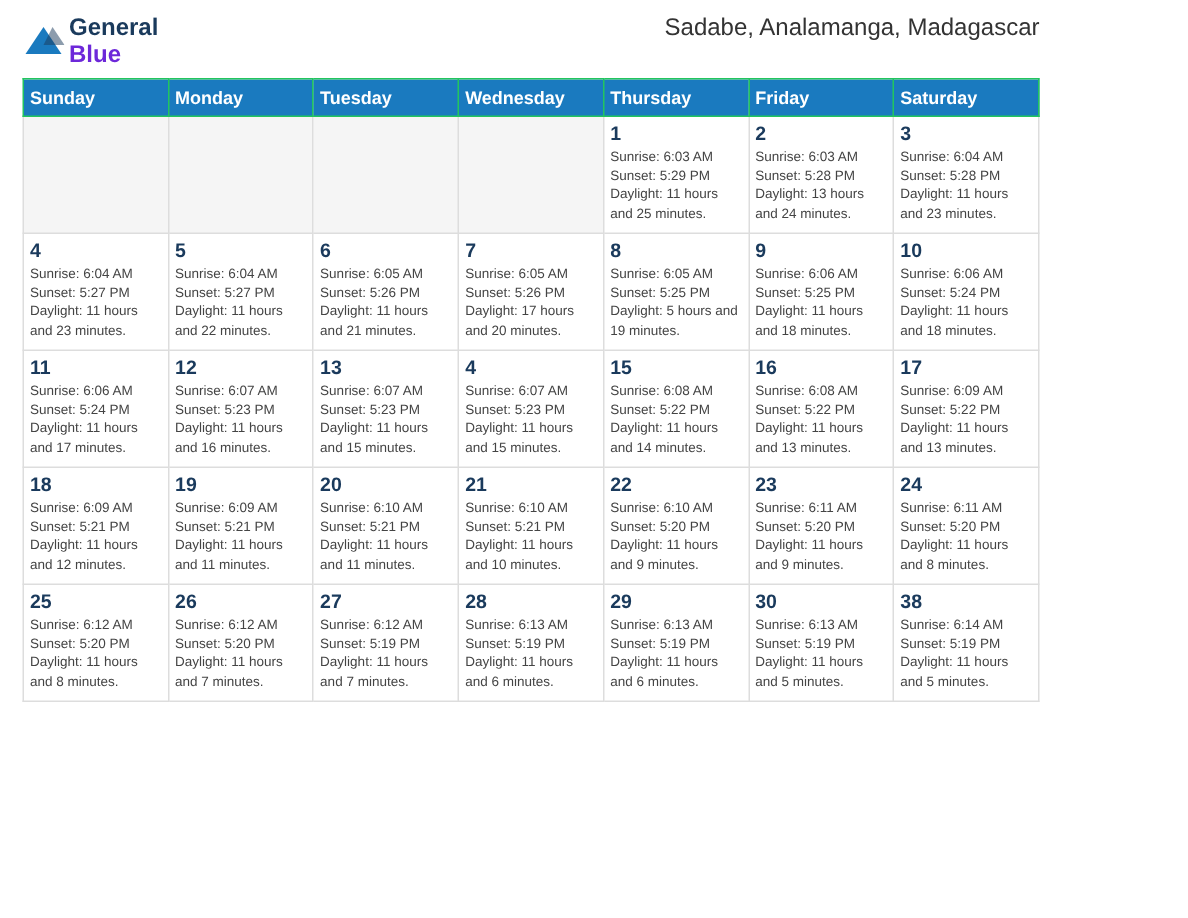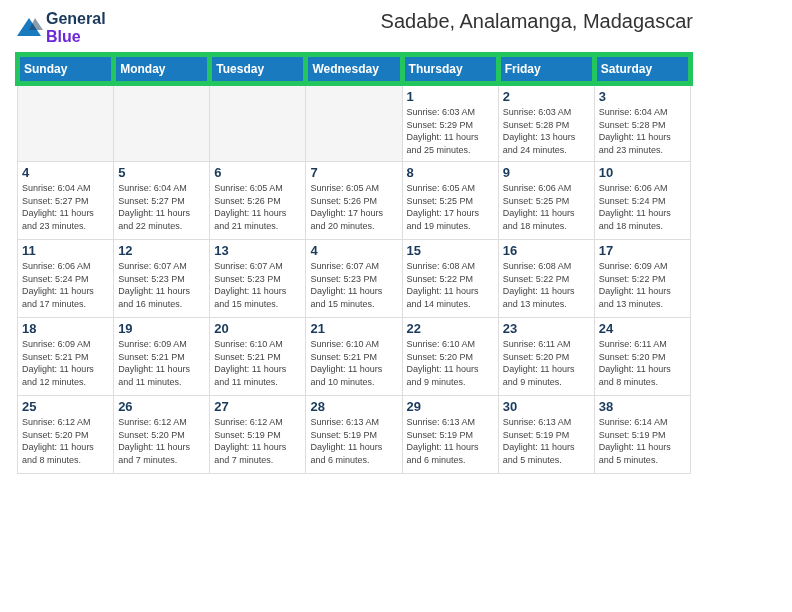--- a/index.html
+++ b/index.html
@@ -6,23 +6,23 @@
     body { font-family: Arial, sans-serif; background: #fff; width: 792px; height: 612px; overflow: hidden; }
     .container { width: 708px; padding: 10px 15px; }
     .header { display: flex; align-items: flex-start; justify-content: space-between; margin-bottom: 6px; }
     .logo { display: flex; align-items: center; }
     .logo-text { display: flex; flex-direction: column; }
     .logo-general { font-size: 16px; font-weight: bold; color: #1a3a5c; }
     .logo-blue { font-size: 16px; font-weight: bold; color: #6d28d9; }
     .logo-icon { width: 28px; height: 28px; margin-right: 3px; }
     .title-block { text-align: right; }
     .month-title { font-size: 36px; font-weight: bold; color: #1a3a5c; line-height: 1.1; }
-    .location { font-size: 20px; color: #333; }
+    .location { font-size: 16px; color: #333; }
     table { width: 100%; border-collapse: collapse; table-layout: fixed; }
-    th { background-color: #1a7abf; color: #fff; font-size: 12px; font-weight: bold; padding: 5px 4px; text-align: left; border: 5px solid #22c55e; }
+    th { background-color: #1a7abf; color: #fff; font-size: 12px; font-weight: bold; padding: 5px 4px; text-align: left; border: 1px solid #22c55e; }
     td { vertical-align: top; border: 1px solid #ddd; padding: 3px 4px; font-size: 9.5px; color: #333; background: #fff; height: 78px; }
     td.empty { background: #f5f5f5; }
     .day-num { font-size: 13px; font-weight: bold; color: #1a3a5c; display: block; margin-bottom: 2px; }
     .day-info { font-size: 9px; color: #444; line-height: 1.4; }
   </style>
 </head>
 <body>
 
 <div class="container">
   <div class="header">
@@ -84,21 +84,21 @@
           <td>
             <span class="day-num">6</span>
             <div class="day-info"><span>Sunrise: 6:05 AM</span><br><span>Sunset: 5:26 PM</span><br><span>Daylight: 11 hours and 21 minutes.</span></div>
           </td>
           <td>
             <span class="day-num">7</span>
             <div class="day-info"><span>Sunrise: 6:05 AM</span><br><span>Sunset: 5:26 PM</span><br><span>Daylight: 17 hours and 20 minutes.</span></div>
           </td>
           <td>
             <span class="day-num">8</span>
-            <div class="day-info"><span>Sunrise: 6:05 AM</span><br><span>Sunset: 5:25 PM</span><br><span>Daylight: 17 hours and 19 minutes.</span></div>
+            <div class="day-info"><span>Sunrise: 6:05 AM</span><br><span>Sunset: 5:25 PM</span><br><span>Daylight: 5 hours and 19 minutes.</span></div>
           </td>
           <td>
             <span class="day-num">9</span>
             <div class="day-info"><span>Sunrise: 6:06 AM</span><br><span>Sunset: 5:25 PM</span><br><span>Daylight: 11 hours and 18 minutes.</span></div>
           </td>
           <td>
             <span class="day-num">10</span>
             <div class="day-info"><span>Sunrise: 6:06 AM</span><br><span>Sunset: 5:24 PM</span><br><span>Daylight: 11 hours and 18 minutes.</span></div>
           </td>
         </tr>

